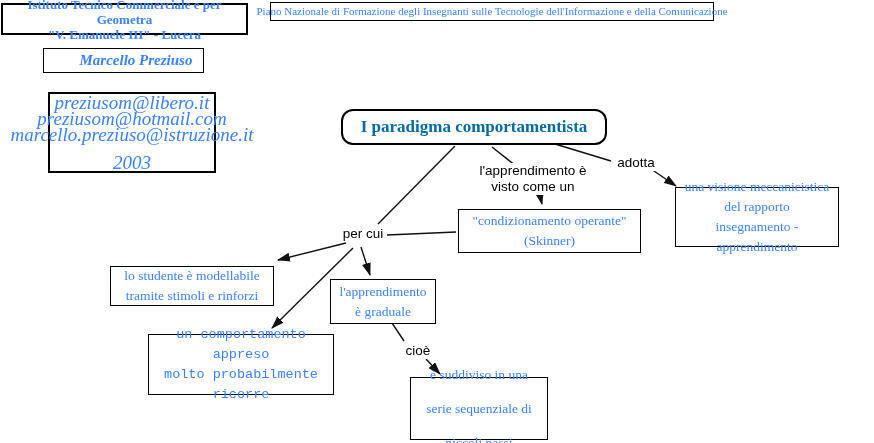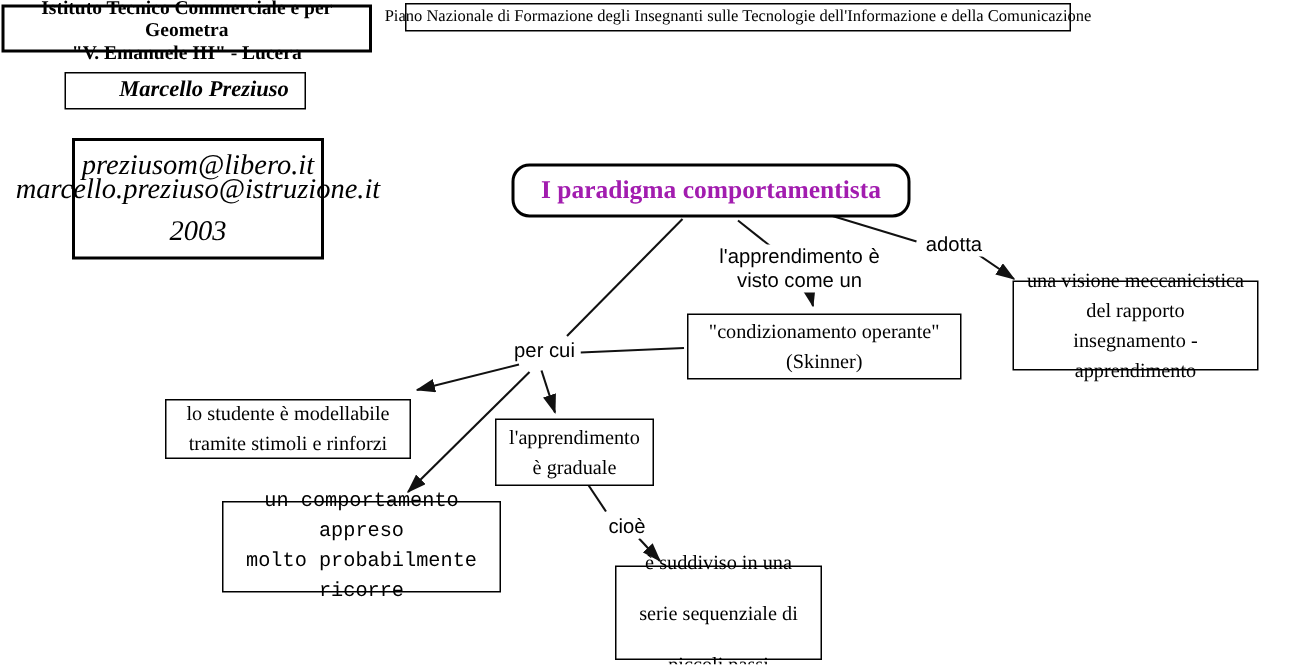--- a/index.html
+++ b/index.html
@@ -2,21 +2,21 @@
 <html><head>
 <meta charset="utf-8">
 <style>
   html,body{margin:0;padding:0;background:#fff;}
   #canvas{position:relative;width:874px;height:443px;background:#fff;overflow:hidden;
           font-family:"Liberation Serif", serif;}
   svg.connectors{position:absolute;left:0;top:0;width:874px;height:443px;pointer-events:none;}
 
   .box{position:absolute;background:#fff;border:1px solid #000;box-sizing:border-box;
        display:flex;flex-direction:column;justify-content:center;align-items:center;
-       text-align:center;color:#000000;}
+       text-align:center;color:#3b82f6;}
   .box span{display:block;}
 
   
   .school-box{left:1px;top:3px;width:247px;height:32px;border-width:2px;
               font-weight:bold;font-size:13px;line-height:15px;}
   .program-box{left:270px;top:2px;width:444px;height:19px;font-size:11px;line-height:15px;white-space:nowrap;}
   .author-box{left:43px;top:48px;width:161px;height:25px;
               font-weight:bold;font-style:italic;font-size:15px;padding-left:25px;}
   .contact-box{left:48px;top:92px;width:168px;height:81px;border-width:2px;
                font-style:italic;font-size:19px;line-height:16px;}
@@ -74,25 +74,26 @@
   <div class="box program-box">
     <span>Piano Nazionale di Formazione degli Insegnanti sulle Tecnologie dell'Informazione e della Comunicazione</span>
   </div>
 
   <div class="box author-box">
     <span>Marcello Preziuso</span>
   </div>
 
   <div class="box contact-box">
     <span>preziusom@libero.it</span>
+    <span>preziusom@hotmail.com</span>
     <span>marcello.preziuso@istruzione.it</span>
     <span class="year">2003</span>
   </div>
 
-  <div class="box title-box" id="map-title" style="color: #a21caf;">
+  <div class="box title-box" id="map-title" style="color: #0369a1;">
     <span>I paradigma comportamentista</span>
   </div>
 
   <div class="link-label label-visto">
     <span>l'apprendimento</span>
     <span>è visto come un</span>
   </div>
   <div class="link-label label-adotta">adotta</div>
   <div class="link-label label-percui">per cui</div>
   <div class="link-label label-cioe">cioè</div>

